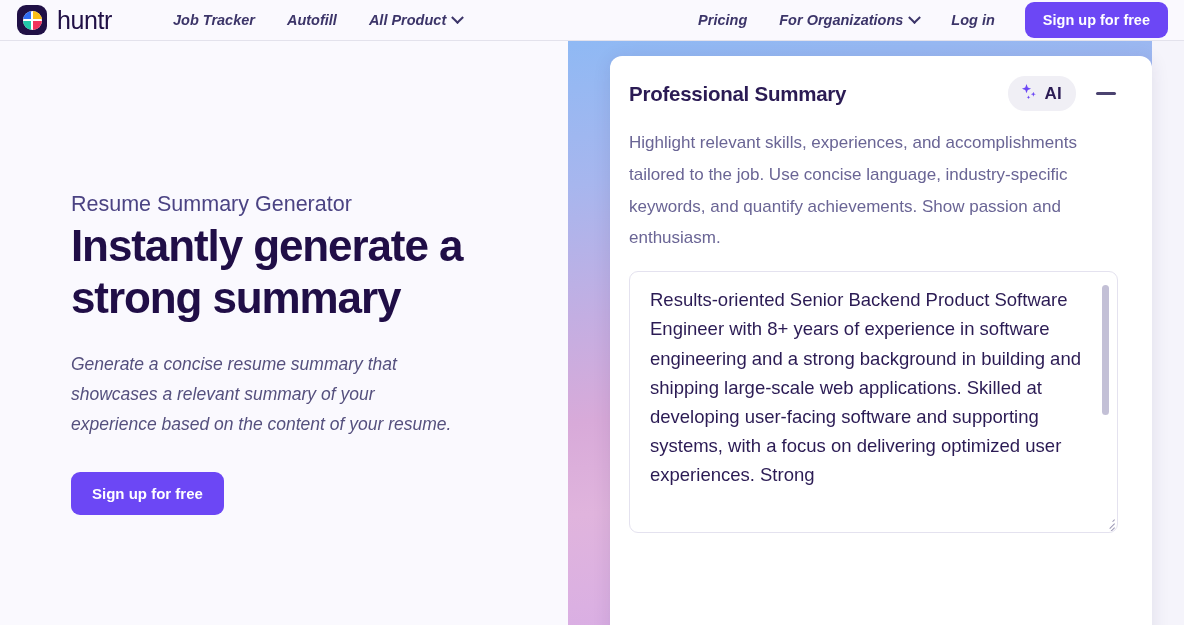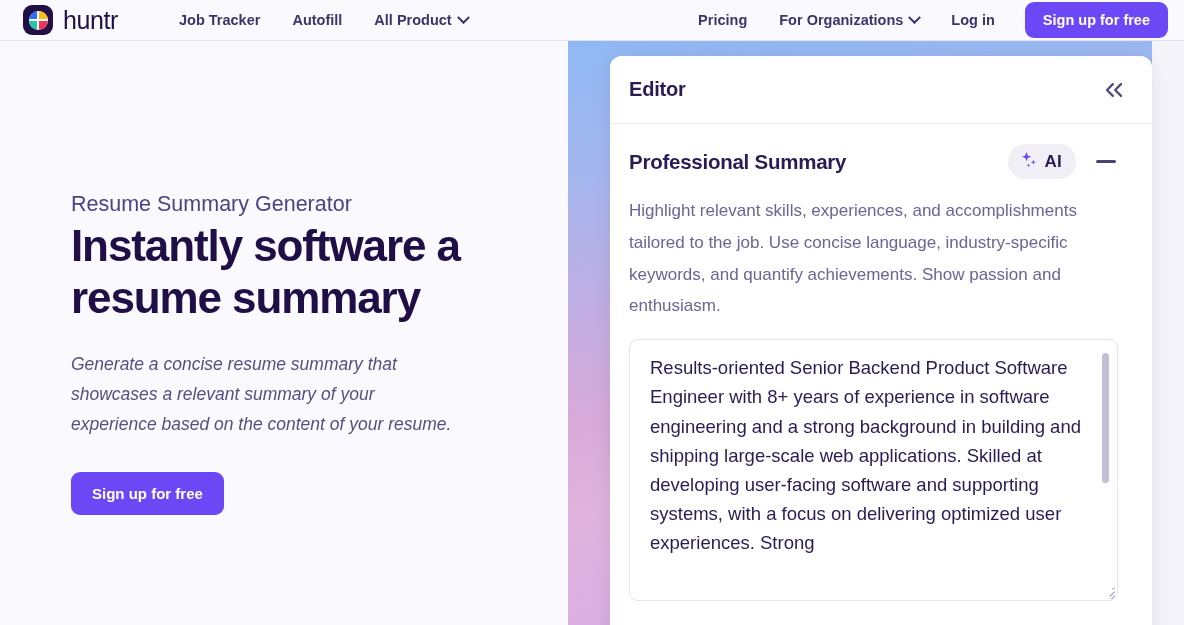--- a/index.html
+++ b/index.html
@@ -30,21 +30,21 @@
     border-bottom: 1px solid #e3e2ec;
     display: flex;
     align-items: center;
     z-index: 50;
   }
 
   .brand {
     display: flex;
     align-items: center;
     gap: 10px;
-    margin-left: 23px;
+    margin-left: 17px;
     text-decoration: none;
   }
   .logo-mark {
     width: 30px; height: 30px;
     border-radius: 9px;
     background: #201046;
     display: flex;
     align-items: center;
     justify-content: center;
     flex: none;
@@ -93,20 +93,21 @@
     padding: 6px 16px;
     text-decoration: none;
     white-space: nowrap;
     display: flex;
     align-items: center;
     gap: 7px;
     cursor: pointer;
     background: none;
     border: none;
     font-family: inherit;
+    font-style: italic;
   }
   .chev {
     display: inline-block;
     width: 9px; height: 9px;
     border-right: 2px solid #3c3569;
     border-bottom: 2px solid #3c3569;
     transform: rotate(45deg) translate(-2px,-2px);
   }
   .btn-signup-nav {
     background: #6c47f5;
@@ -377,40 +378,31 @@
       </button>
       <button class="nav-link">
         <span>Log in</span>
       </button>
       <button class="btn-signup-nav">Sign up for free</button>
     </nav>
   </div>
 
   <div class="hero">
     <div class="eyebrow">Resume Summary Generator</div>
-    <h1 class="hero-title">Instantly software a resume summary</h1>
+    <h1 class="hero-title">Instantly generate a strong summary</h1>
     <p class="hero-desc">Generate a concise resume summary that showcases a relevant summary of your experience based on the content of your resume.</p>
     <button class="btn-signup-hero">Sign up for free</button>
   </div>
 
   <div class="right-pane">
     <div class="gradient-strip"></div>
     <div class="pane-bg-right"></div>
 
     <div class="editor-card">
 
-      <div class="editor-header">
-        <span class="editor-title">Editor</span>
-        <button class="collapse-btn">
-          <svg width="28" height="28" viewBox="0 0 24 24" fill="none" stroke="#534a78" stroke-width="2" stroke-linecap="round" stroke-linejoin="round">
-            <polyline points="11 17 6 12 11 7"></polyline>
-            <polyline points="18 17 13 12 18 7"></polyline>
-          </svg>
-        </button>
-      </div>
 
       <div class="section-body">
 
         <div class="section-head">
           <span class="section-title">Professional Summary</span>
 
           <button class="ai-pill">
             <span>
               <svg width="20" height="20" viewBox="0 0 24 24" fill="#6c47f5">
                 <path d="M9 2.5l1.5 4 4 1.5-4 1.5L9 13.5 7.5 9.5 3.5 8l4-1.5z"></path>

